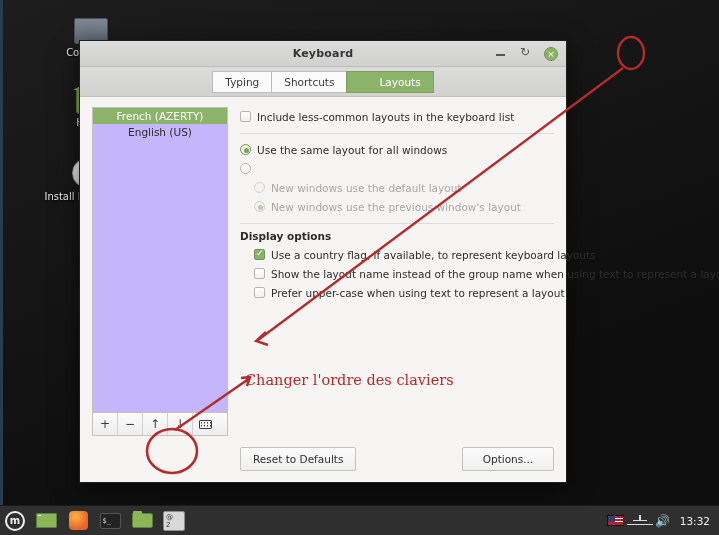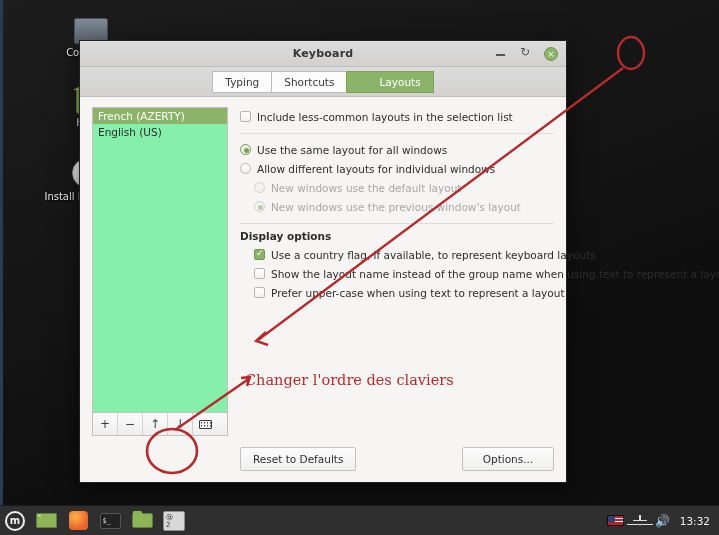--- a/index.html
+++ b/index.html
@@ -141,23 +141,24 @@
   
   #win-body {
     flex: 1; display: flex; padding: 10px 12px 0 12px; gap: 12px;
     background: #f6f5f4;
     min-height: 0;
   }
 
   
   #left-col { width: 136px; display: flex; flex-direction: column; }
   #layout-list {
-    flex: 1; background: #86efac;
+    flex: 1; background: #c4b5fd;
     border: 1px solid #c3c2c1; border-bottom: none;
     overflow: hidden;
+    text-align: center;
   }
   .layout-item {
     height: 16px; line-height: 16px;
     padding: 0 5px; font-size: 10.5px; color: #2d2d2d;
     cursor: default; white-space: nowrap;
   }
   .layout-item.selected { background: #8cb36a; color: #ffffff; }
 
   #layout-toolbar {
     height: 24px; display: flex;
@@ -381,33 +382,32 @@
           <div class="tool-btn">
             <span class="kbd-glyph"></span>
           </div>
         </div>
       </div>
 
       <div id="right-col">
 
         <div class="opt-row">
           <span class="cbox"></span>
-          <span class="txt">Include less-common layouts in the selection list</span>
+          <span class="txt">Include less-common layouts in the keyboard list</span>
         </div>
 
         <div class="hsep"></div>
 
         <div class="opt-row">
           <span class="radio checked"></span>
           <span class="txt">Use the same layout for all windows</span>
         </div>
 
         <div class="opt-row">
           <span class="radio"></span>
-          <span class="txt">Allow different layouts for individual windows</span>
         </div>
 
         <div class="opt-row indent dim">
           <span class="radio dim"></span>
           <span class="txt">New windows use the default layout</span>
         </div>
 
         <div class="opt-row indent dim">
           <span class="radio dim checked"></span>
           <span class="txt">New windows use the previous window's layout</span>

